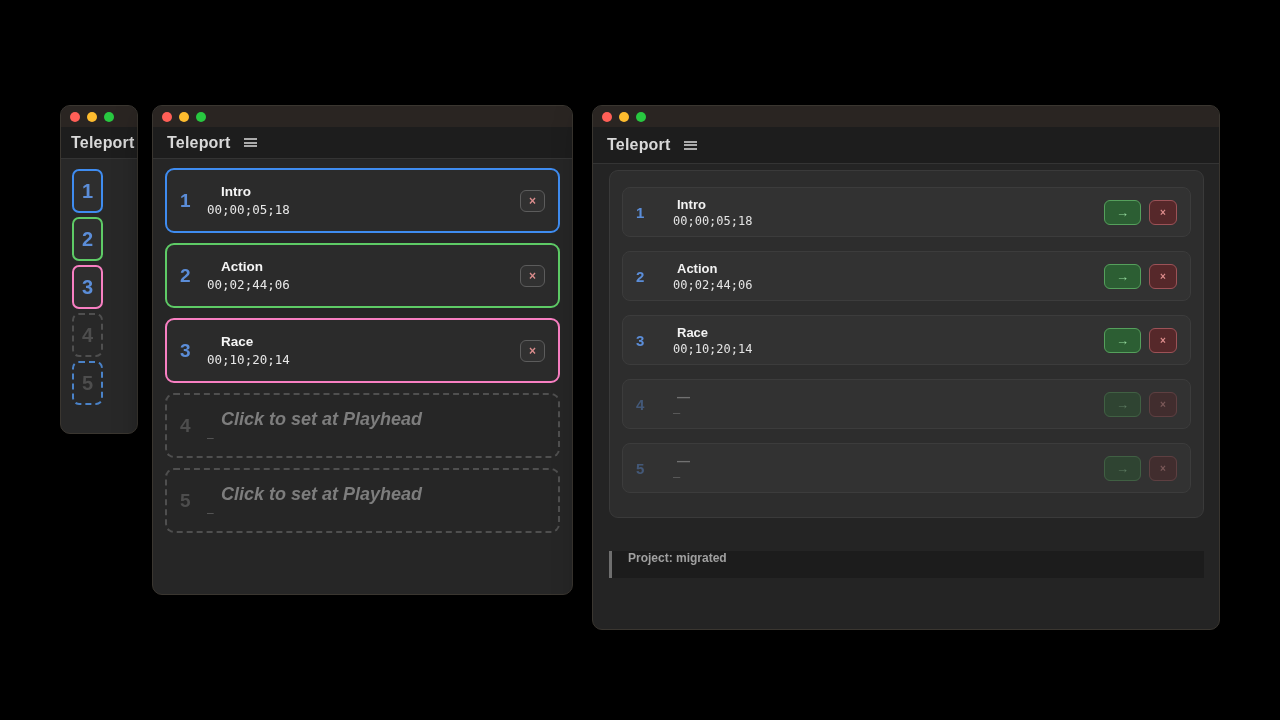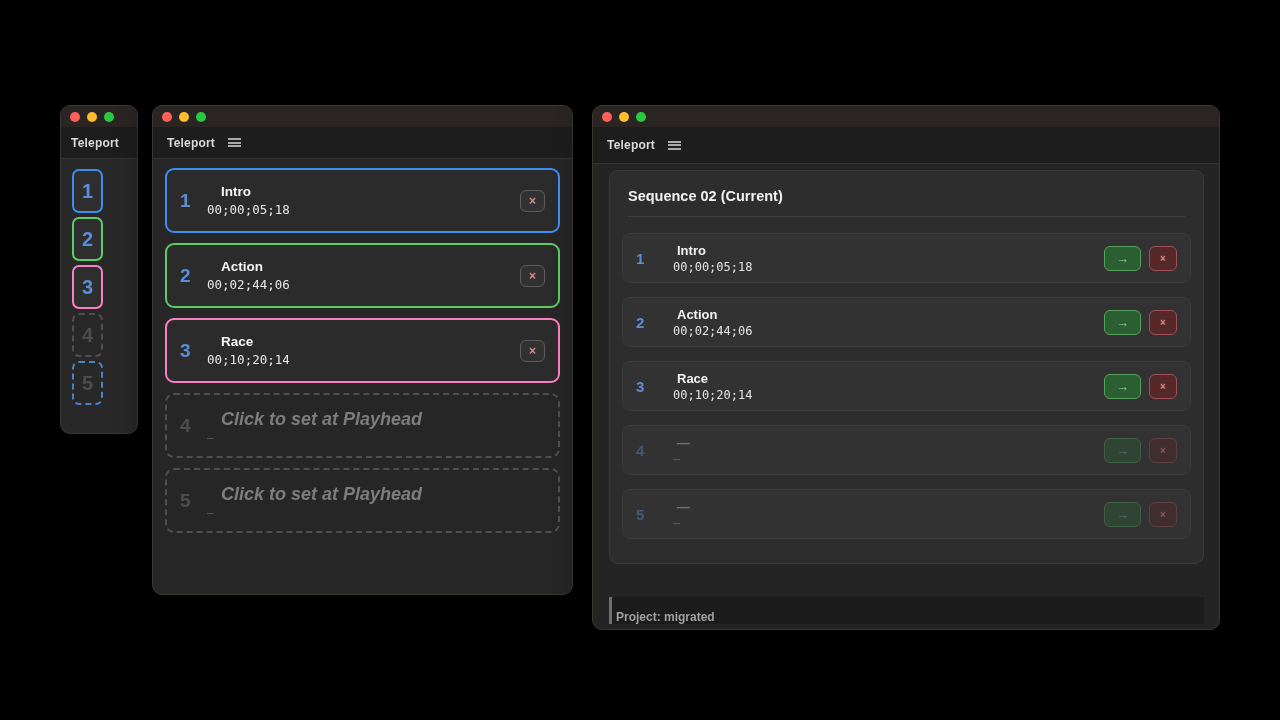--- a/index.html
+++ b/index.html
@@ -12,21 +12,21 @@
          background:#262626; border:1px solid #3a3630;
          box-shadow:0 12px 34px rgba(0,0,0,.65); }
   .titlebar { height:21px; background:#2a2522; display:flex; align-items:center;
               padding-left:9px; gap:7px; }
   .light { width:10px; height:10px; border-radius:50%; display:inline-block; }
   .light.red    { background:var(--light-red); }
   .light.yellow { background:var(--light-yellow); }
   .light.green  { background:var(--light-green); }
   .appbar { height:37px; background:#1d1d1d; display:flex; align-items:center;
             padding:0 14px; gap:13px; border-bottom:1px solid #343434; }
-  .app-title { font-size:12px; font-weight:700; color:#d9d9d9; letter-spacing:.2px; }
+  .app-title { font-size:16px; font-weight:700; color:#d9d9d9; letter-spacing:.2px; }
   .menu-icon { width:13px; height:9px; border-top:2px solid #ababab;
                border-bottom:2px solid #ababab; position:relative; cursor:pointer; }
   .menu-icon::after { content:""; position:absolute; left:0; right:0; top:1.5px;
                       height:2px; background:#ababab; }
 
   
   .win-mini  { left:60px; top:105px; width:78px; height:329px; background:#282828; }
   .win-mini .appbar { height:32px; padding:0 10px; gap:9px; }
   .mini-body { padding:10px 0 0 11px; }
   .slot { display:flex; align-items:center; justify-content:center;
@@ -84,22 +84,22 @@
             font-size:13px; display:flex; align-items:center; justify-content:center;
             cursor:pointer; }
   .btn-x  { width:28px; height:25px; border-radius:6px; background:var(--btn-red-bg);
             border:1px solid var(--btn-red-border); color:var(--btn-red-fg);
             font-size:10px; font-weight:700; display:flex; align-items:center;
             justify-content:center; cursor:pointer; }
   .row.dim .row-num, .row.dim .row-text, .row.dim .row-actions { opacity:.42; }
   .row.dim .row-title { color:#c9c9c9; }
   .row.dim .row-time  { color:#9a9a9a; }
   .statusbar { margin-top:33px; height:27px; background:#1c1c1c;
-               border-left:3px solid #6e6e6e; display:flex; align-items:flex-end;
-               padding-left:4px; font-size:12px; font-weight:700; color:#a0a0a0; }
+               border-left:3px solid #6e6e6e; display:flex; align-items:flex-start;
+               padding-left:16px; font-size:12px; font-weight:700; color:#a0a0a0; }
 </style>
 </head>
 <body>
 
 <div class="stage">
 
   <section class="win win-mini">
     <div class="titlebar">
       <span class="light red"></span>
       <span class="light yellow"></span>
@@ -187,21 +187,20 @@
       <span class="light red"></span>
       <span class="light yellow"></span>
       <span class="light green"></span>
     </div>
     <div class="appbar">
       <span class="app-title">Teleport</span>
       <span class="menu-icon"></span>
     </div>
     <div class="seq-body">
       <div class="panel">
-        <div class="panel-head">Sequence 02 (Current)</div>
         <div class="rows">
 
           <div class="row">
             <span class="row-num">1</span>
             <div class="row-text">
               <span class="row-title">Intro</span>
               <span class="row-time">00;00;05;18</span>
             </div>
             <div class="row-actions">
               <span class="btn-go">

